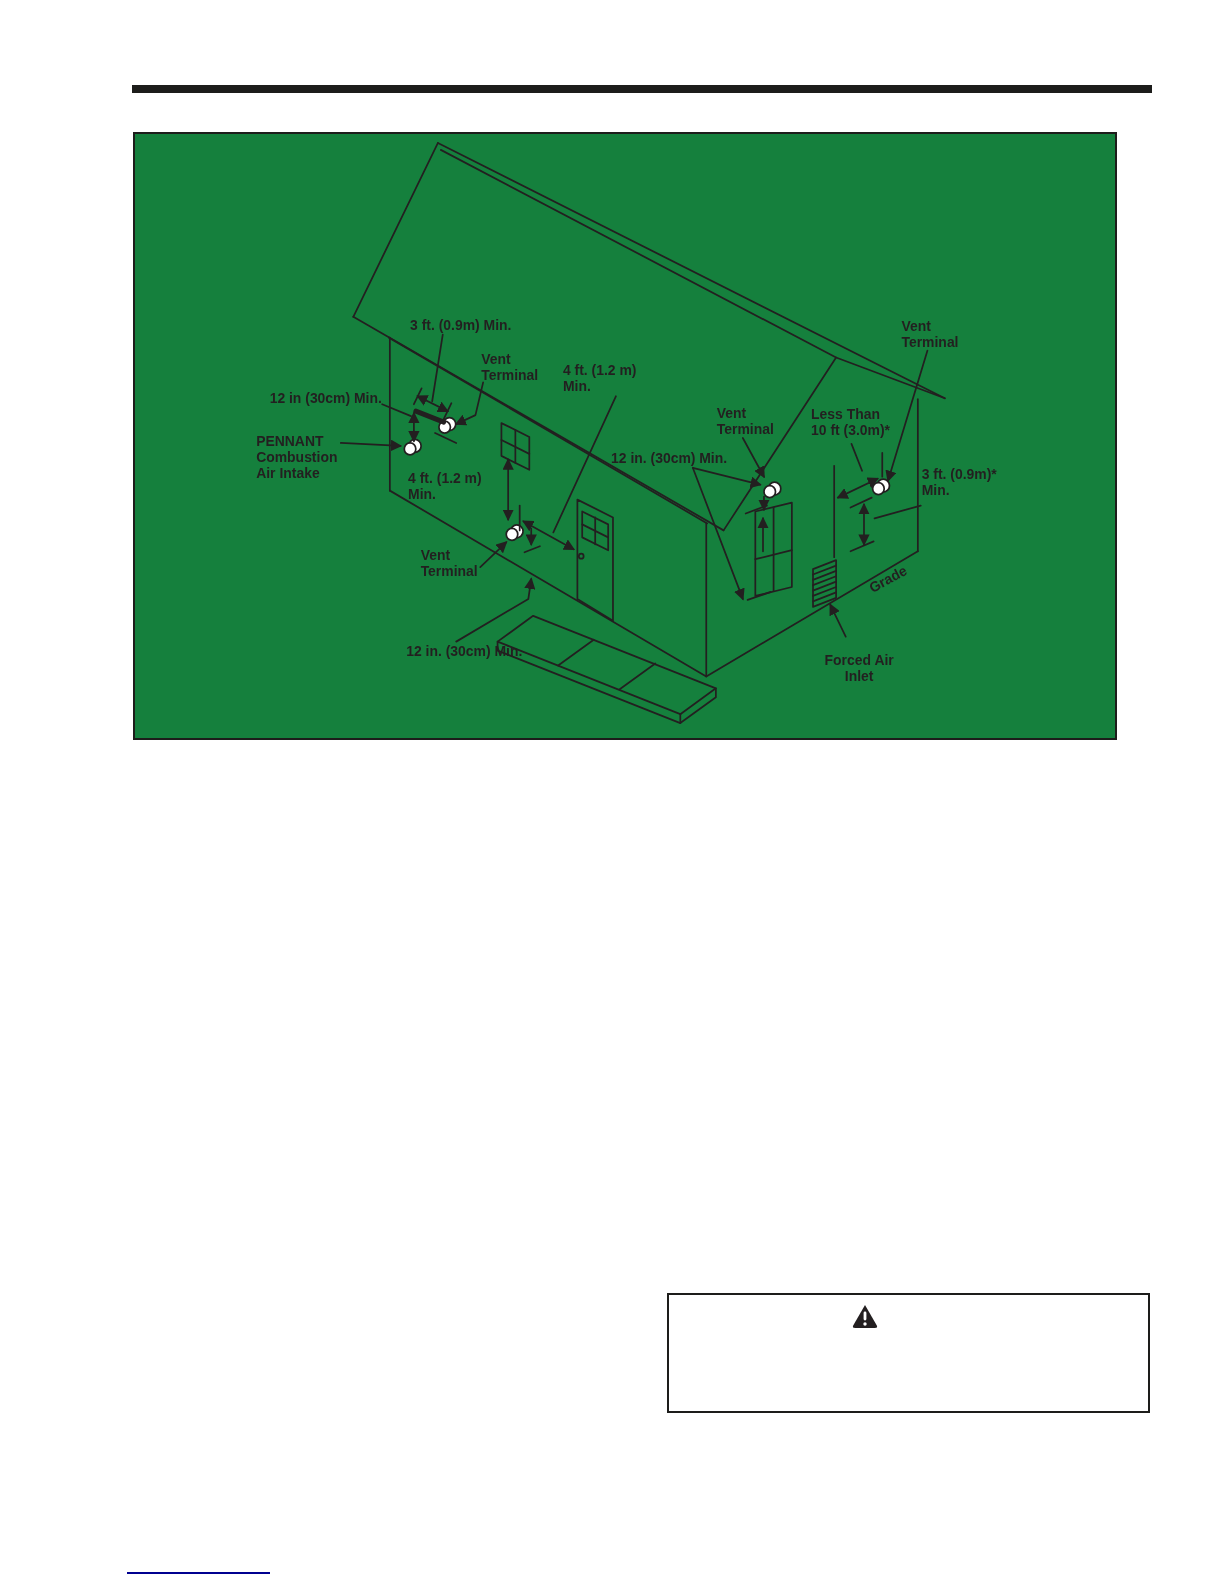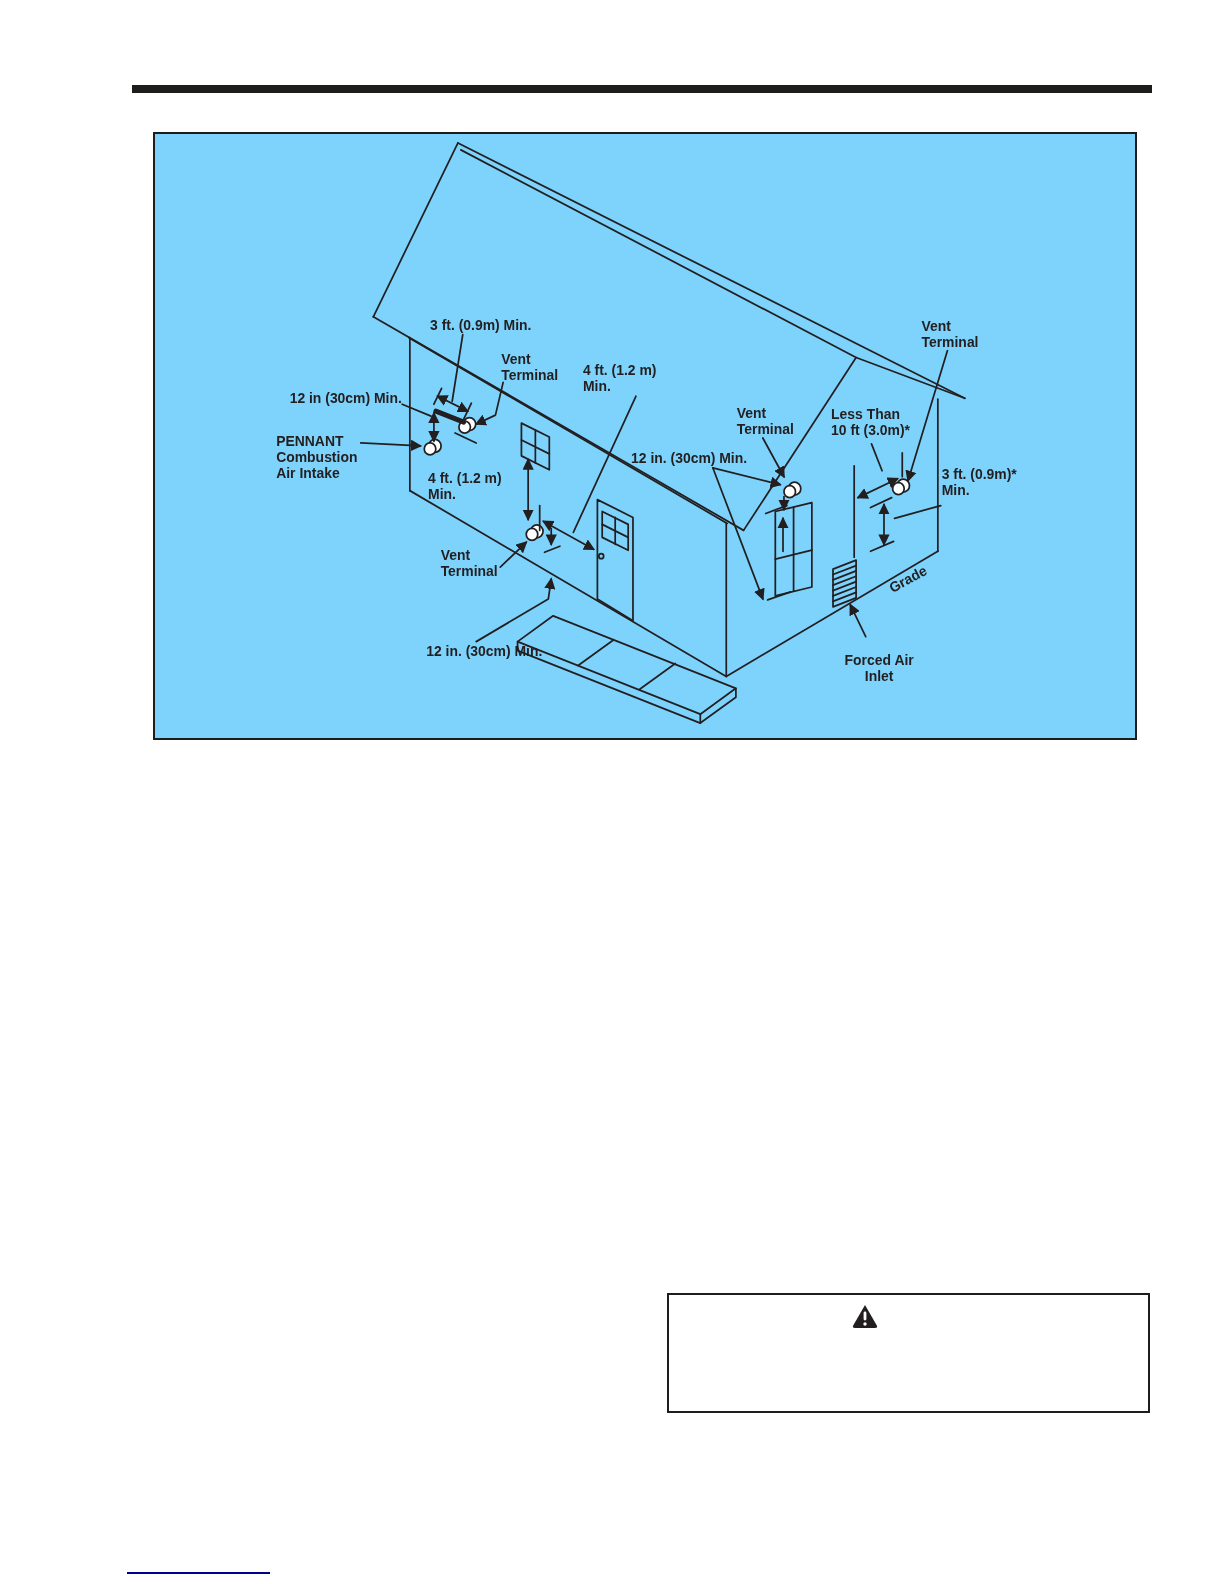--- a/index.html
+++ b/index.html
@@ -1,20 +1,20 @@
 <!DOCTYPE html>
 <html><head>
 <meta charset="utf-8">
 <style>
   html,body{margin:0;padding:0;background:#ffffff;}
   #page{position:relative;width:1224px;height:1584px;background:#ffffff;overflow:hidden;
         font-family:"Liberation Sans", sans-serif;}
   .header-bar{position:absolute;left:132px;top:85px;width:1020px;height:8px;background:#1d1d1b;}
   .figure-frame{position:absolute;left:133px;top:132px;width:984px;height:608px;
-        border:2px solid #1d1d1b;box-sizing:border-box;background:#7dd3fc;margin-left:20px;}
+        border:2px solid #1d1d1b;box-sizing:border-box;background:#15803d;}
   .figure-frame svg{display:block;width:100%;height:100%;}
   .warning-box{position:absolute;left:667px;top:1293px;width:483px;height:120px;
         border:2px solid #1d1d1b;box-sizing:border-box;background:#ffffff;}
   .warning-icon{position:absolute;left:183px;top:9px;width:26px;height:25px;}
   .footer-rule{position:absolute;left:127px;top:1572px;width:143px;height:2px;background:#000090;}
   text{fill:#231f20;font-family:"Liberation Sans", sans-serif;font-weight:bold;font-size:14.5px;}
   .ln{stroke:#231f20;stroke-width:1.8;fill:none;stroke-linecap:round;stroke-linejoin:round;}
   .thick{stroke-width:5;}
   .vent{fill:#ffffff;stroke:#231f20;stroke-width:1.8;}
 </style>

